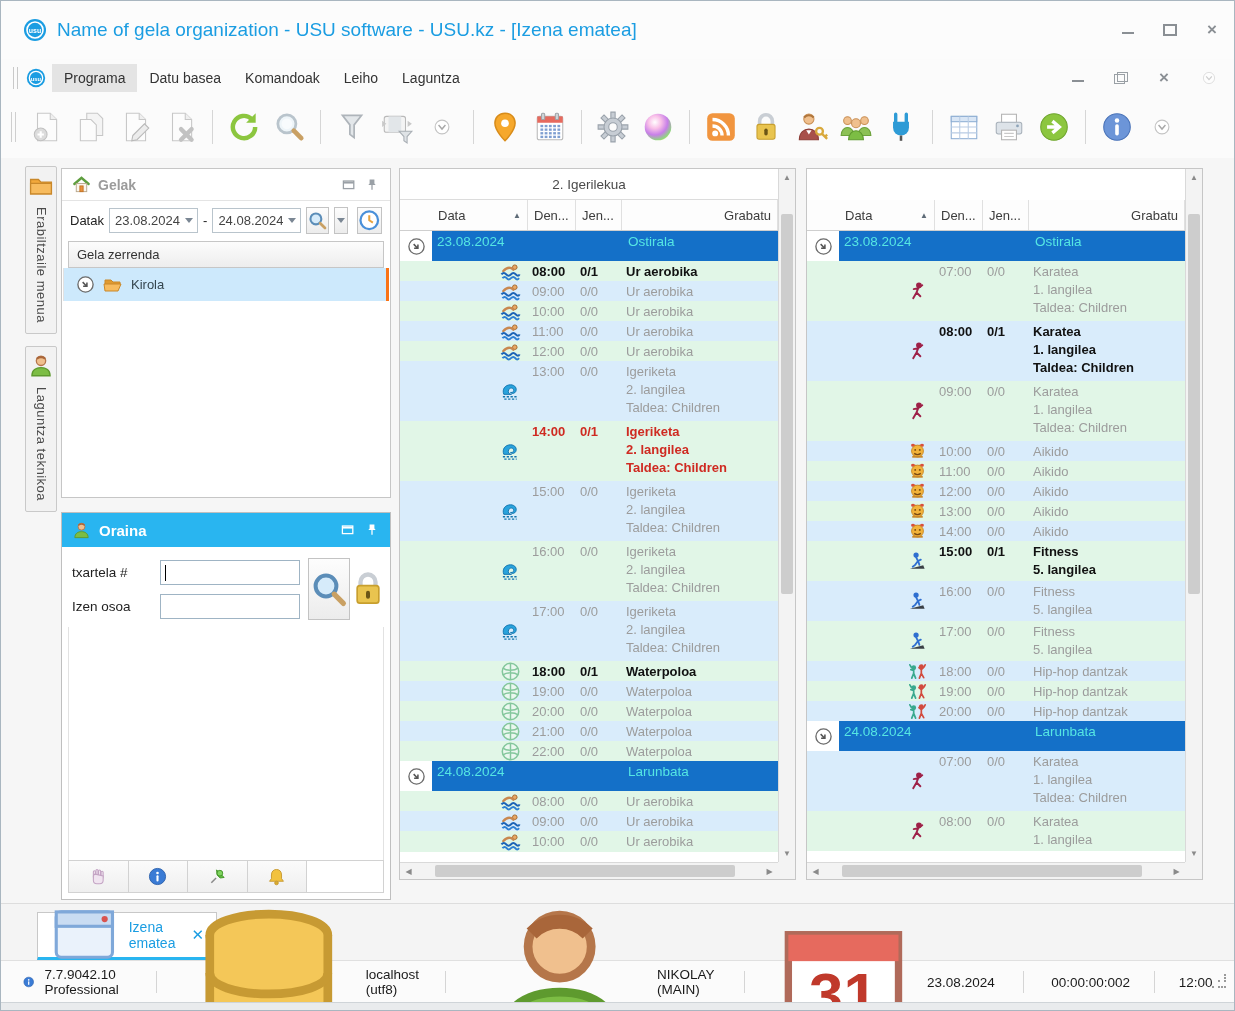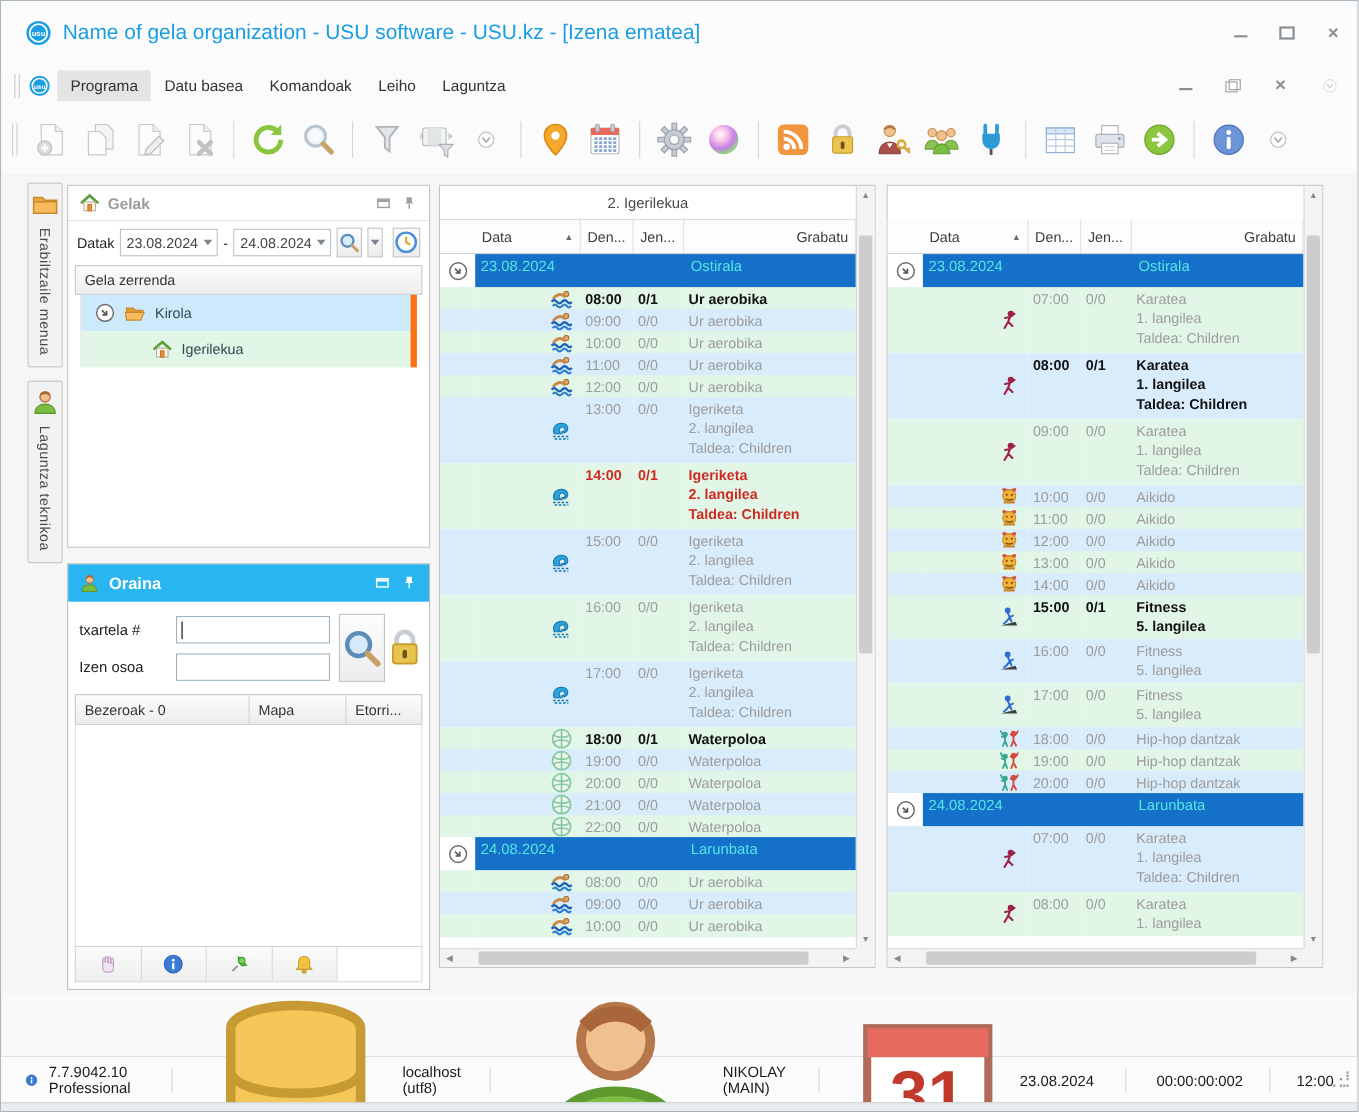--- a/index.html
+++ b/index.html
@@ -62,21 +62,21 @@
   .combo .dd { width:17px; height:100%; display:flex; align-items:center; justify-content:center; }
   .dd-arrow { width:0; height:0; border-left:4px solid transparent; border-right:4px solid transparent; border-top:5px solid #7b8794; }
   .mini-btn { height:27px; border:1px solid #c3c3c3; background:linear-gradient(#fdfdfd,#ececec);
               display:flex; align-items:center; justify-content:center; }
   .btn-search { width:28px; }
   .btn-dd { width:17px; }
   .btn-clock { width:30px; margin-left:4px; }
   .mini-btn svg { width:18px; height:18px; }
   .tree-hd { height:27px; margin:2px 6px 0; background:linear-gradient(#fcfcfc,#ededed); border:1px solid #c6c6c6;
              display:flex; align-items:center; padding:0 8px; font-size:13px; color:#333; }
-  .tree { margin:0 11px; border-left:1px solid #e2e2e2; border-right:6px solid #f97316; }
+  .tree { margin:0 1px; border-left:1px solid #e2e2e2; border-right:3px solid #f97316; }
   .tree-row { height:33px; display:flex; align-items:center; gap:8px; font-size:13px; color:#35464f; cursor:default; }
   .tree-row svg { width:19px; height:19px; }
   .tree-ind { display:inline-block; }
 
   
   .oraina { position:absolute; left:60px; top:354px; width:330px; height:388px; background:#fff; border:1px solid #bfbfbf; display:flex; flex-direction:column; }
   .oraina-hd { height:34px; background:#29b5f0; display:flex; align-items:center; gap:8px; padding:0 10px; }
   .oraina-hd .ttl { color:#fff; font-weight:bold; font-size:15px; }
   .oraina-hd .sp { flex:1; }
   .oraina-hd .hd-ico { color:#fff; }
@@ -505,31 +505,20 @@
               </svg>
             </span>
           <span style="width: 20px; height: 20px; display: inline-flex;">
               <svg viewBox="0 0 20 20" style="width: 100%; height: 100%;">
                 <path d="M2 5h6l2 2h7v3H2z" fill="#e09a30" stroke="#c9882a"></path>
                 <path d="M1 9h17l-3 7H2z" fill="#f7bb5e" stroke="#c9882a"></path>
               </svg>
             </span>
           <span>Kirola</span>
         </div>
-        <div class="tree-row" id="tree-igerilekua" style="background: rgb(225, 246, 231);">
-          <span class="tree-ind" style="width:56px;"></span>
-          <span style="width: 19px; height: 19px; display: inline-flex;">
-              <svg viewBox="0 0 20 20" style="width: 100%; height: 100%;">
-                <path d="M2.5 9.5L10 3l7.5 6.5" fill="none" stroke="#5e9e3e" stroke-width="2.6" stroke-linecap="round"></path>
-                <rect x="4.5" y="9" width="11" height="8.5" fill="#fbf6ee" stroke="#b9a98e"></rect>
-                <rect x="8.3" y="11.5" width="3.4" height="6" fill="#e8913c" stroke="#c47426"></rect>
-              </svg>
-            </span>
-          <span>Igerilekua</span>
-        </div>
       </div>
     </div>
 
     <div class="oraina">
       <div class="oraina-hd">
         <span style="width: 19px; height: 19px; display: inline-flex;">
             <svg viewBox="0 0 20 20" style="width: 100%; height: 100%;">
               <circle cx="10" cy="6" r="3.6" fill="#f0c08e" stroke="#b5764a"></circle>
               <path d="M6.8 4.5a4.5 4.5 0 0 1 6.4 0" fill="none" stroke="#a9663a" stroke-width="1.6"></path>
               <path d="M3 17.5c0-4.4 3.2-6.3 7-6.3s7 1.9 7 6.3z" fill="#7cbd44" stroke="#5e9a2e"></path>
@@ -567,25 +556,20 @@
           </span>
         <span class="lock-cell">
             <span style="display: inline-flex;">
               <svg viewBox="0 0 24 24" style="width: 100%; height: 100%;">
                 <path d="M7.5 10V7.8a4.5 4.5 0 0 1 9 0V10" fill="none" stroke="#c9ced4" stroke-width="2.6"></path>
                 <rect x="5.5" y="10" width="13" height="10.5" rx="1.6" fill="#e9c44f" stroke="#c89f2e"></rect>
                 <rect x="10.8" y="13" width="2.4" height="4.8" rx="1.2" fill="#6b5516"></rect>
               </svg>
             </span>
           </span>
-      </div>
-      <div class="cust-hd">
-        <div style="width:158px;">Bezeroak - 0</div>
-        <div style="width:88px;">Mapa</div>
-        <div style="flex:1;border-right:none;">Etorri...</div>
       </div>
       <div class="cust-body"></div>
       <div class="oraina-ft" id="oraina-ft">
           <span class="ft-btn">
             <span style="width: 19px; height: 19px;"><svg viewBox="0 0 20 20" style="width: 100%; height: 100%;">
                 <g fill="#f0e4f0" stroke="#c4a4c4" stroke-width="1.1">
                   <rect x="4.6" y="4" width="2.2" height="8" rx="1.1"></rect>
                   <rect x="7.3" y="2.6" width="2.2" height="9" rx="1.1"></rect>
                   <rect x="10" y="3.2" width="2.2" height="8.6" rx="1.1"></rect>
                   <rect x="12.7" y="4.4" width="2.2" height="7.5" rx="1.1"></rect>
@@ -1284,20 +1268,33 @@
           <div class="hs-btn">◀</div>
           <div class="hs-track">
             <div class="hs-thumb"></div>
           </div>
           <div class="hs-btn">▶</div>
         </div>
         <div class="corner"></div>
       </div>
   </div>
 
+  <div class="tabbar">
+    <div class="doc-tab">
+      <span style="display: inline-flex;">
+          <svg viewBox="0 0 22 22" style="width: 100%; height: 100%;">
+            <rect x="2" y="3.5" width="18" height="14.5" rx="1.6" fill="#eaf2fb" stroke="#7fa8d9"></rect>
+            <rect x="2" y="3.5" width="18" height="4.6" fill="#c9dcf2" stroke="#7fa8d9"></rect>
+            <circle cx="17.5" cy="5.8" r="1" fill="#d9534f"></circle>
+          </svg>
+        </span>
+      <span class="lbl">Izena ematea</span>
+      <span class="tab-close">✕</span>
+    </div>
+  </div>
 
   <div class="statusbar">
     <span class="sb-item" style="margin-left:22px;">
       <span style="width: 20px; height: 20px; display: inline-flex;">
           <svg viewBox="0 0 20 20" style="width: 100%; height: 100%;">
             <circle cx="10" cy="10" r="8.5" fill="#3a7bd5" stroke="#2d62ad"></circle>
             <circle cx="10" cy="6.3" r="1.4" fill="#fff"></circle>
             <rect x="8.9" y="8.6" width="2.2" height="6.6" rx="1.1" fill="#fff"></rect>
           </svg>
         </span>

